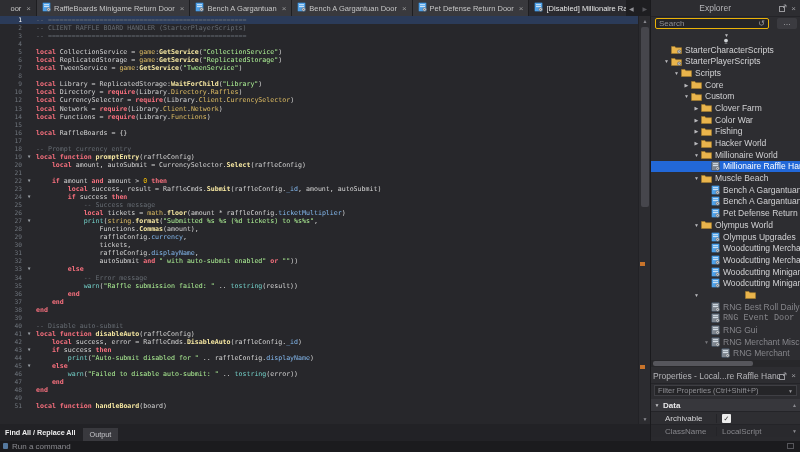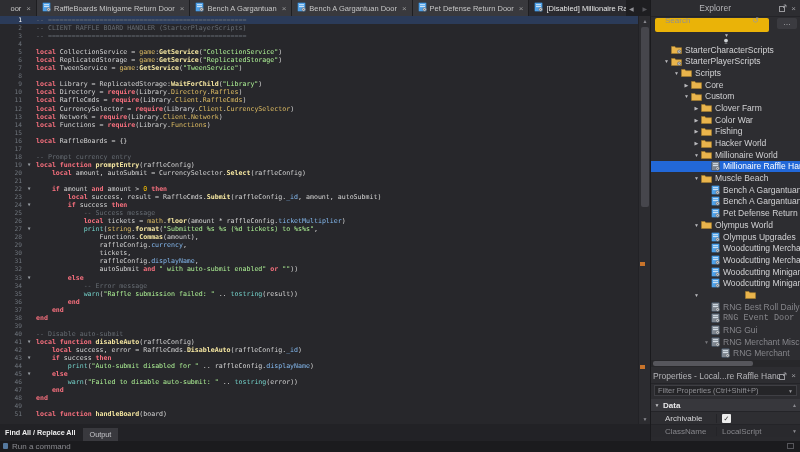--- a/index.html
+++ b/index.html
@@ -38,21 +38,21 @@
   #vscroll{position:absolute;left:638px;top:16px;width:12px;height:408px;background:#2c2c30;border-left:1px solid #222226;box-sizing:border-box;}
   #vscroll .sb-arrow{position:absolute;left:0;width:12px;height:10px;color:#8a8a90;font-size:5px;text-align:center;line-height:10px;}
   #vscroll .thumb{position:absolute;left:2px;top:11px;width:8px;height:180px;background:#46464c;border-radius:2px;}
   #vscroll .mark{position:absolute;left:1px;width:5px;height:4px;background:#c8742b;}
   
   #right{position:absolute;left:650px;top:0;width:150px;height:452px;background:#2d2d31;border-left:1px solid #1a1a1d;box-sizing:border-box;}
   .panel-hdr{position:absolute;left:0;width:149px;height:16px;display:flex;align-items:center;background:#2d2d31;
              border-bottom:1px solid #242428;font-size:8.5px;color:#b4b4b8;}
   .panel-hdr .t{flex:1;text-align:center;white-space:nowrap;overflow:hidden;padding:0 2px;}
   .panel-hdr .ic{flex:none;margin-right:4px;color:#9a9a9e;font-size:8px;display:flex;align-items:center;}
-  #exp-search{position:absolute;top:18px;left:4px;width:114px;height:11px;background:#252528;border:7px solid #eab308;
+  #exp-search{position:absolute;top:18px;left:4px;width:114px;height:11px;background:#252528;border:1px solid #eab308;
               border-radius:2px;display:flex;align-items:flex-end;padding:0 3px;box-sizing:border-box;font-size:8px;color:#8f8f94;}
   #exp-search .ph{flex:1;overflow:hidden;}
   #exp-search .hist{font-size:8px;color:#9a9a9e;}
   #exp-more{position:absolute;top:18px;right:3px;width:20px;height:11px;background:#3b3b40;border-radius:2px;
             color:#c0c0c4;font-size:8px;text-align:center;line-height:10px;}
   #tree{position:absolute;top:32px;left:0;width:149px;height:327px;overflow:hidden;}
   .trow{height:11.7px;display:flex;align-items:center;font-size:8.5px;color:#d2d2d4;white-space:nowrap;overflow:hidden;}
   .trow.sel{background:var(--selection_blue);color:#fff;}
   .trow.dim{color:#85858a;}
   .trow .ar{width:7px;flex:none;text-align:center;font-size:5px;color:#b9b9bd;}
@@ -164,21 +164,20 @@
       <div class="cl active"><span class="ln">1</span><span class="fold"></span><span class="ct"><span class="tk-c">-- ==================================================</span></span></div>
       <div class="cl"><span class="ln">2</span><span class="fold"></span><span class="ct"><span class="tk-c">-- CLIENT RAFFLE BOARD HANDLER (StarterPlayerScripts)</span></span></div>
       <div class="cl"><span class="ln">3</span><span class="fold"></span><span class="ct"><span class="tk-c">-- ==================================================</span></span></div>
       <div class="cl"><span class="ln">4</span><span class="fold"></span><span class="ct"></span></div>
       <div class="cl"><span class="ln">5</span><span class="fold"></span><span class="ct"><span class="tk-k">local</span> CollectionService = <span class="tk-g">game</span>:<span class="tk-f">GetService</span>(<span class="tk-s">"CollectionService"</span>)</span></div>
       <div class="cl"><span class="ln">6</span><span class="fold"></span><span class="ct"><span class="tk-k">local</span> ReplicatedStorage = <span class="tk-g">game</span>:<span class="tk-f">GetService</span>(<span class="tk-s">"ReplicatedStorage"</span>)</span></div>
       <div class="cl"><span class="ln">7</span><span class="fold"></span><span class="ct"><span class="tk-k">local</span> TweenService = <span class="tk-g">game</span>:<span class="tk-f">GetService</span>(<span class="tk-s">"TweenService"</span>)</span></div>
       <div class="cl"><span class="ln">8</span><span class="fold"></span><span class="ct"></span></div>
       <div class="cl"><span class="ln">9</span><span class="fold"></span><span class="ct"><span class="tk-k">local</span> Library = ReplicatedStorage:<span class="tk-f">WaitForChild</span>(<span class="tk-s">"Library"</span>)</span></div>
       <div class="cl"><span class="ln">10</span><span class="fold"></span><span class="ct"><span class="tk-k">local</span> Directory = <span class="tk-k">require</span>(Library.<span class="tk-m">Directory</span>.<span class="tk-m">Raffles</span>)</span></div>
-      <div class="cl"><span class="ln">11</span><span class="fold"></span><span class="ct"><span class="tk-k">local</span> RaffleCmds = <span class="tk-k">require</span>(Library.<span class="tk-m">Client</span>.<span class="tk-m">RaffleCmds</span>)</span></div>
       <div class="cl"><span class="ln">12</span><span class="fold"></span><span class="ct"><span class="tk-k">local</span> CurrencySelector = <span class="tk-k">require</span>(Library.<span class="tk-m">Client</span>.<span class="tk-m">CurrencySelector</span>)</span></div>
       <div class="cl"><span class="ln">13</span><span class="fold"></span><span class="ct"><span class="tk-k">local</span> Network = <span class="tk-k">require</span>(Library.<span class="tk-m">Client</span>.<span class="tk-m">Network</span>)</span></div>
       <div class="cl"><span class="ln">14</span><span class="fold"></span><span class="ct"><span class="tk-k">local</span> Functions = <span class="tk-k">require</span>(Library.<span class="tk-m">Functions</span>)</span></div>
       <div class="cl"><span class="ln">15</span><span class="fold"></span><span class="ct"></span></div>
       <div class="cl"><span class="ln">16</span><span class="fold"></span><span class="ct"><span class="tk-k">local</span> RaffleBoards = {}</span></div>
       <div class="cl"><span class="ln">17</span><span class="fold"></span><span class="ct"></span></div>
       <div class="cl"><span class="ln">18</span><span class="fold"></span><span class="ct"><span class="tk-c">-- Prompt currency entry</span></span></div>
       <div class="cl"><span class="ln">19</span><span class="fold">▼</span><span class="ct"><span class="tk-k">local</span> <span class="tk-k">function</span> <span class="tk-f">promptEntry</span>(raffleConfig)</span></div>
       <div class="cl"><span class="ln">20</span><span class="fold"></span><span class="ct">	<span class="tk-k">local</span> amount, autoSubmit = CurrencySelector.<span class="tk-f">Select</span>(raffleConfig)</span></div>
       <div class="cl"><span class="ln">21</span><span class="fold"></span><span class="ct"></span></div>

